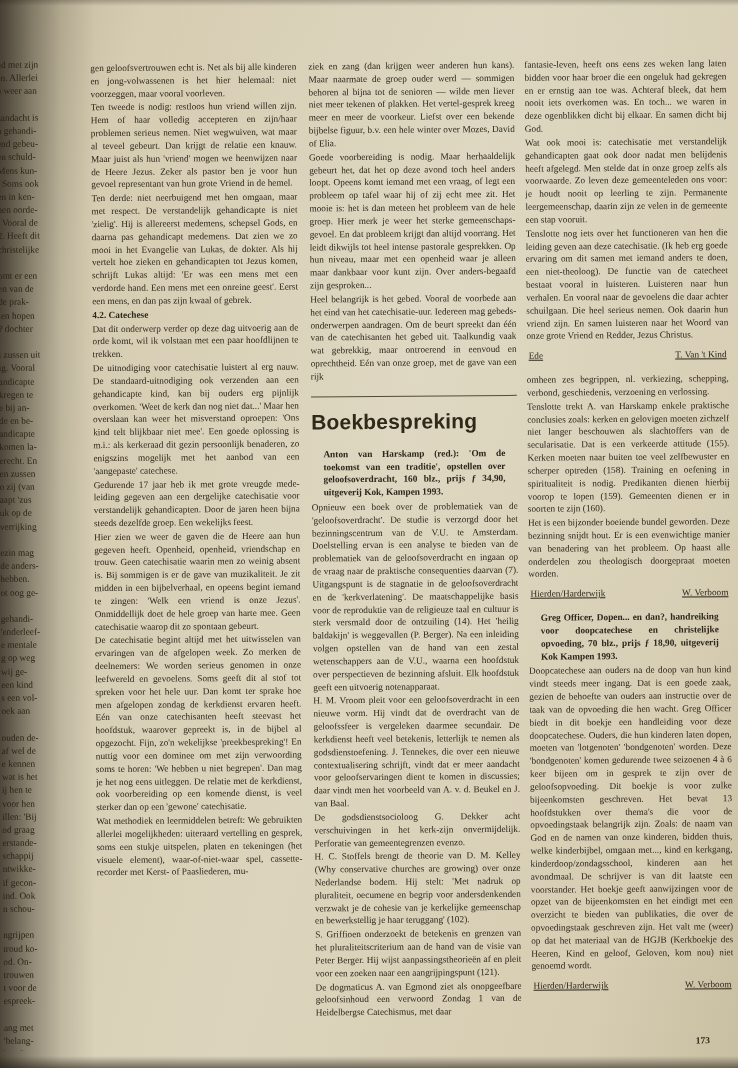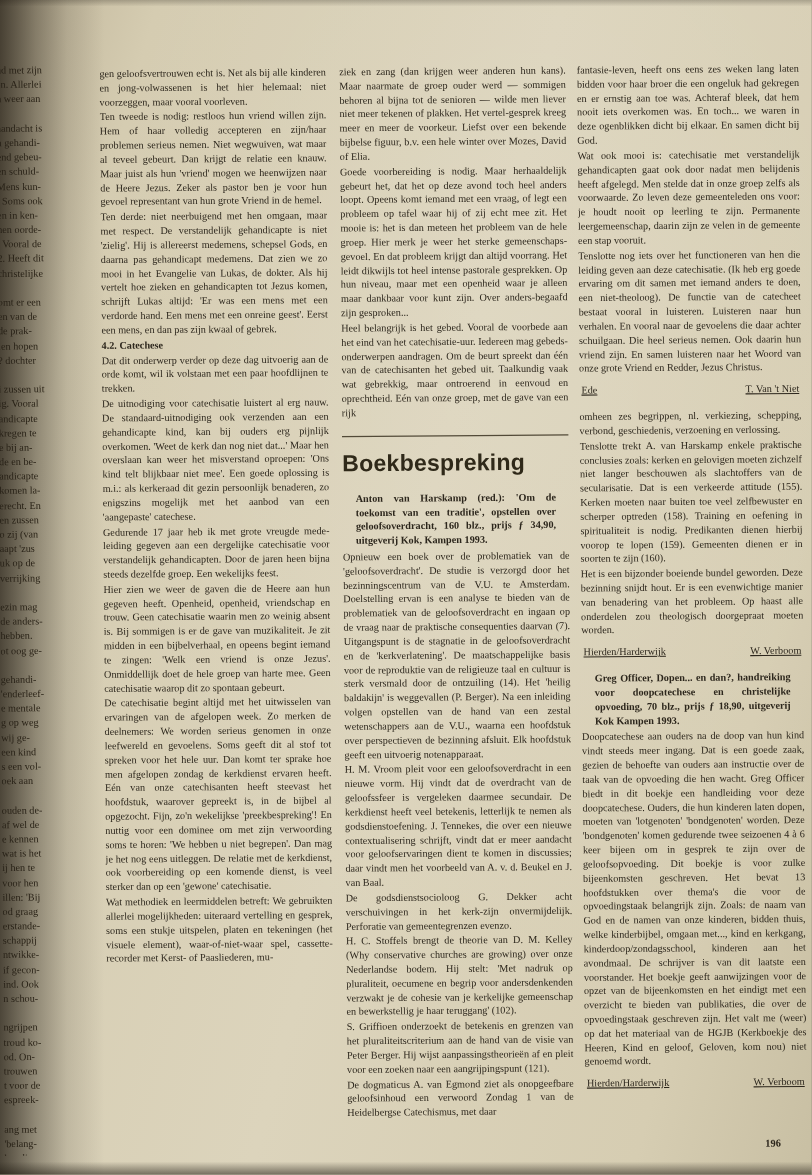--- a/index.html
+++ b/index.html
@@ -157,36 +157,36 @@
         <p>De dogmaticus A. van Egmond ziet als onopgeefbare geloofsinhoud een verwoord Zondag 1 van de Heidelbergse Catechismus, met daar</p>
       </div>
     </div>
 
     <div class="col col-3">
       <p>fantasie-leven, heeft ons eens zes weken lang laten bidden voor haar broer die een ongeluk had gekregen en er ernstig aan toe was. Achteraf bleek, dat hem nooit iets overkomen was. En toch... we waren in deze ogenblikken dicht bij elkaar. En samen dicht bij God.</p>
       <p>Wat ook mooi is: catechisatie met verstandelijk gehandicapten gaat ook door nadat men belijdenis heeft afgelegd. Men stelde dat in onze groep zelfs als voorwaarde. Zo leven deze gemeenteleden ons voor: je houdt nooit op leerling te zijn. Permanente leergemeenschap, daarin zijn ze velen in de gemeente een stap vooruit.</p>
       <p>Tenslotte nog iets over het functioneren van hen die leiding geven aan deze catechisatie. (Ik heb erg goede ervaring om dit samen met iemand anders te doen, een niet-theoloog). De functie van de catecheet bestaat vooral in luisteren. Luisteren naar hun verhalen. En vooral naar de gevoelens die daar achter schuilgaan. Die heel serieus nemen. Ook daarin hun vriend zijn. En samen luisteren naar het Woord van onze grote Vriend en Redder, Jezus Christus.</p>
       <div class="sign">
         <span>Ede</span>
-        <span>T. Van 't Niet</span>
+        <span>T. Van 't Kind</span>
       </div>
       <p>omheen zes begrippen, nl. verkiezing, schepping, verbond, geschiedenis, verzoening en verlossing.</p>
       <p>Tenslotte trekt A. van Harskamp enkele praktische conclusies zoals: kerken en gelovigen moeten zichzelf niet langer beschouwen als slachtoffers van de secularisatie. Dat is een verkeerde attitude (155). Kerken moeten naar buiten toe veel zelfbewuster en scherper optreden (158). Training en oefening in spiritualiteit is nodig. Predikanten dienen hierbij voorop te lopen (159). Gemeenten dienen er in soorten te zijn (160).</p>
       <p>Het is een bijzonder boeiende bundel geworden. Deze bezinning snijdt hout. Er is een evenwichtige manier van benadering van het probleem. Op haast alle onderdelen zou theologisch doorgepraat moeten worden.</p>
       <div class="sign">
         <span>Hierden/Harderwijk</span>
         <span>W. Verboom</span>
       </div>
       <p class="review-citation">Greg Officer, Dopen... en dan?, handreiking voor doopcatechese en christelijke opvoeding, 70 blz., prijs ƒ 18,90, uitgeverij Kok Kampen 1993.</p>
       <p>Doopcatechese aan ouders na de doop van hun kind vindt steeds meer ingang. Dat is een goede zaak, gezien de behoefte van ouders aan instructie over de taak van de opvoeding die hen wacht. Greg Officer biedt in dit boekje een handleiding voor deze doopcatechese. Ouders, die hun kinderen laten dopen, moeten van 'lotgenoten' 'bondgenoten' worden. Deze 'bondgenoten' komen gedurende twee seizoenen 4 à 6 keer bijeen om in gesprek te zijn over de geloofsopvoeding. Dit boekje is voor zulke bijeenkomsten geschreven. Het bevat 13 hoofdstukken over thema's die voor de opvoedingstaak belangrijk zijn. Zoals: de naam van God en de namen van onze kinderen, bidden thuis, welke kinderbijbel, omgaan met..., kind en kerkgang, kinderdoop/zondagsschool, kinderen aan het avondmaal. De schrijver is van dit laatste een voorstander. Het boekje geeft aanwijzingen voor de opzet van de bijeenkomsten en het eindigt met een overzicht te bieden van publikaties, die over de opvoedingstaak geschreven zijn. Het valt me (weer) op dat het materiaal van de HGJB (Kerkboekje des Heeren, Kind en geloof, Geloven, kom nou) niet genoemd wordt.</p>
       <div class="sign">
         <span>Hierden/Harderwijk</span>
         <span>W. Verboom</span>
       </div>
     </div>
 
-    <div class="page-num">196</div>
+    <div class="page-num">173</div>
   </div>
 
   <div class="gutter-shadow"></div>
   <div class="edge-top"></div>
   <div class="edge-bottom"></div>
 </div>
 
 </body></html>

